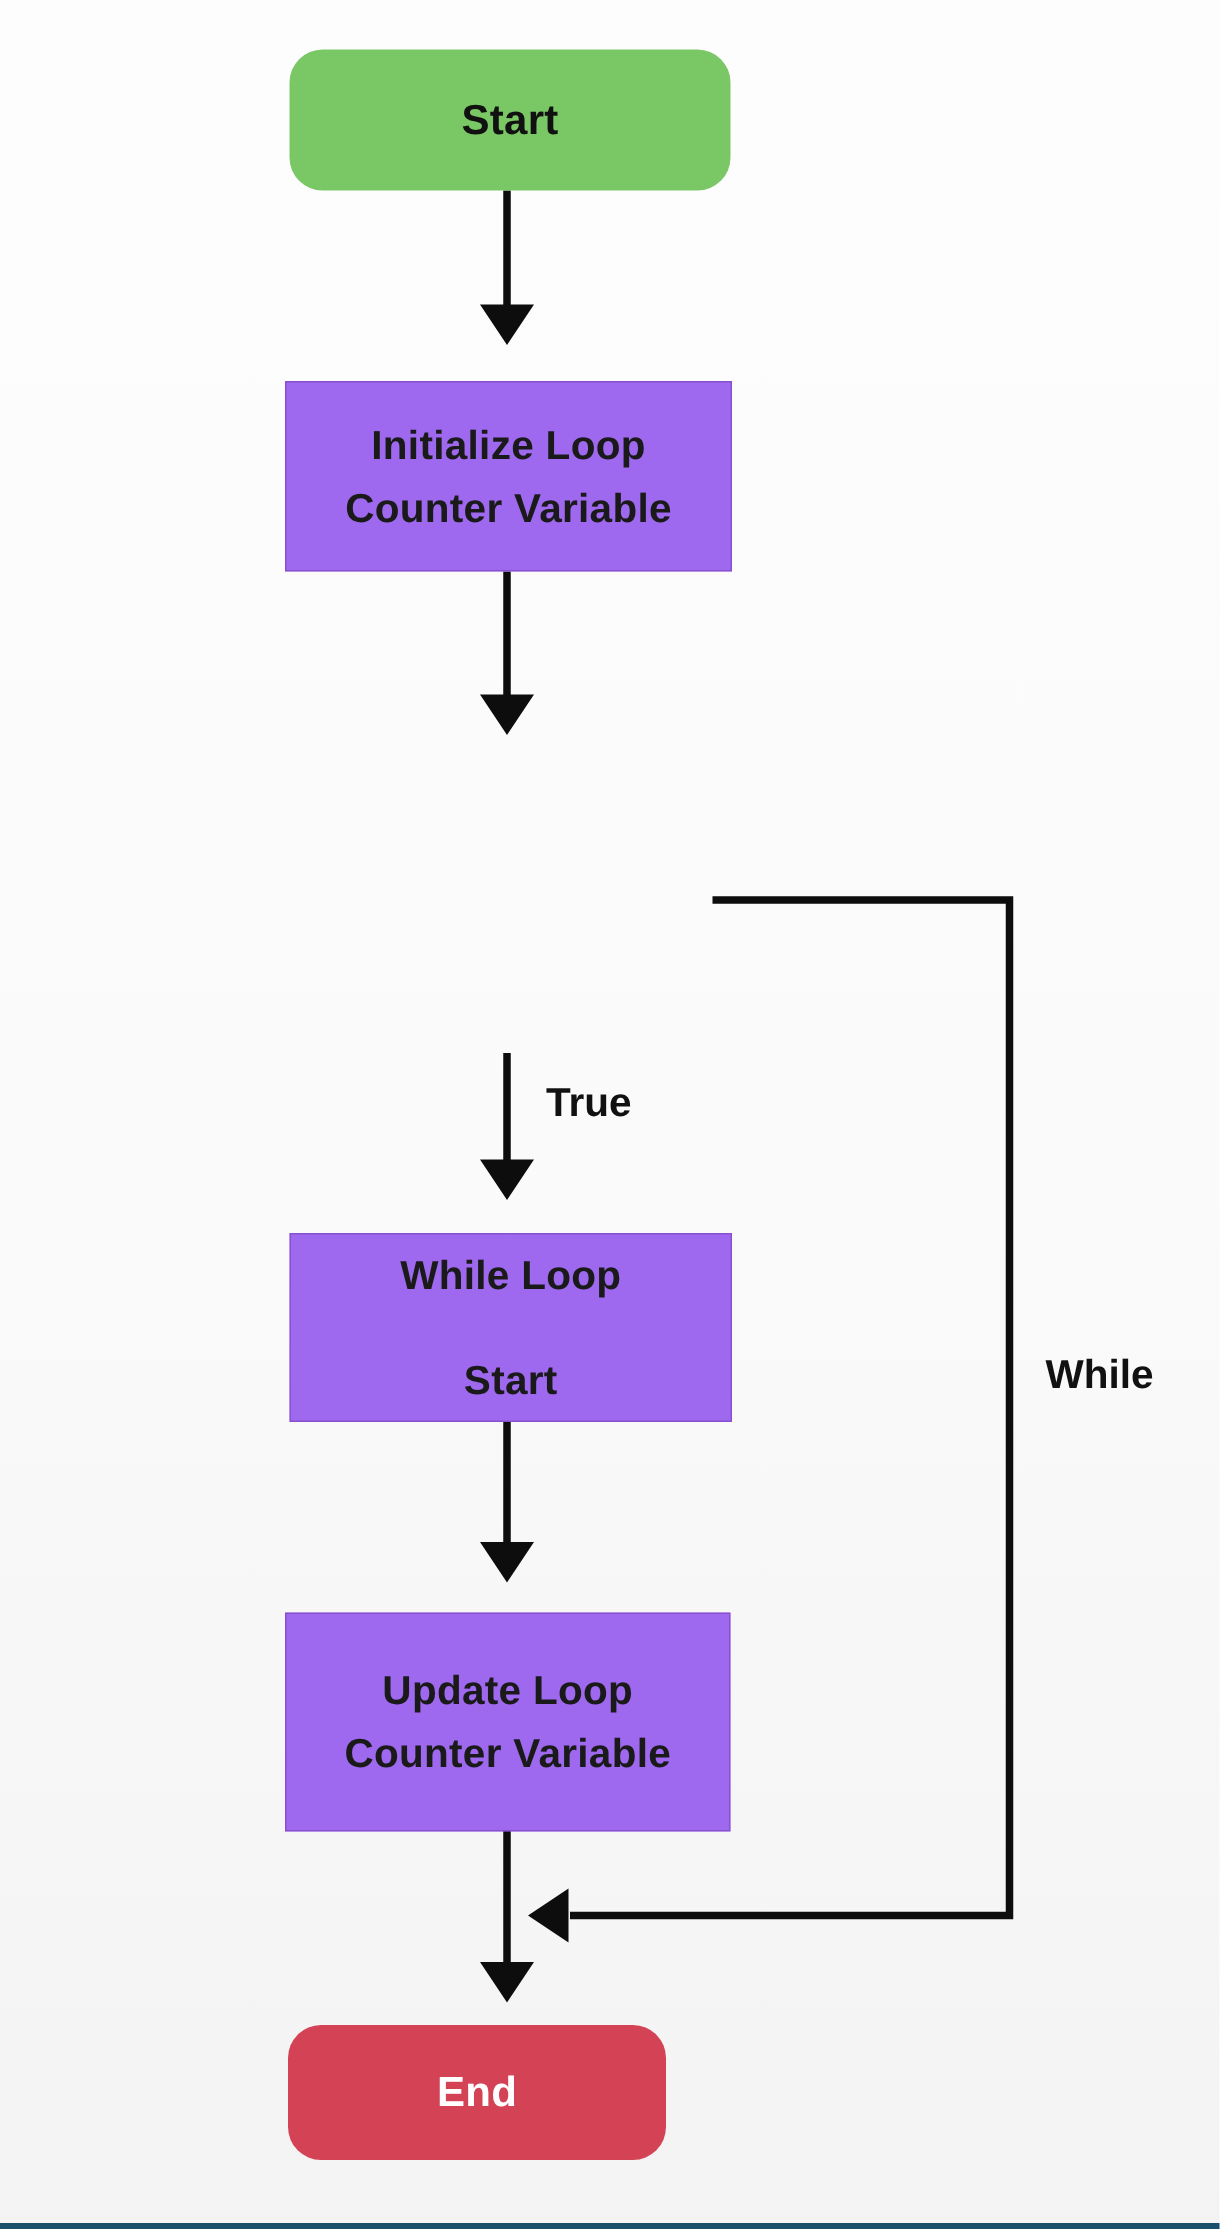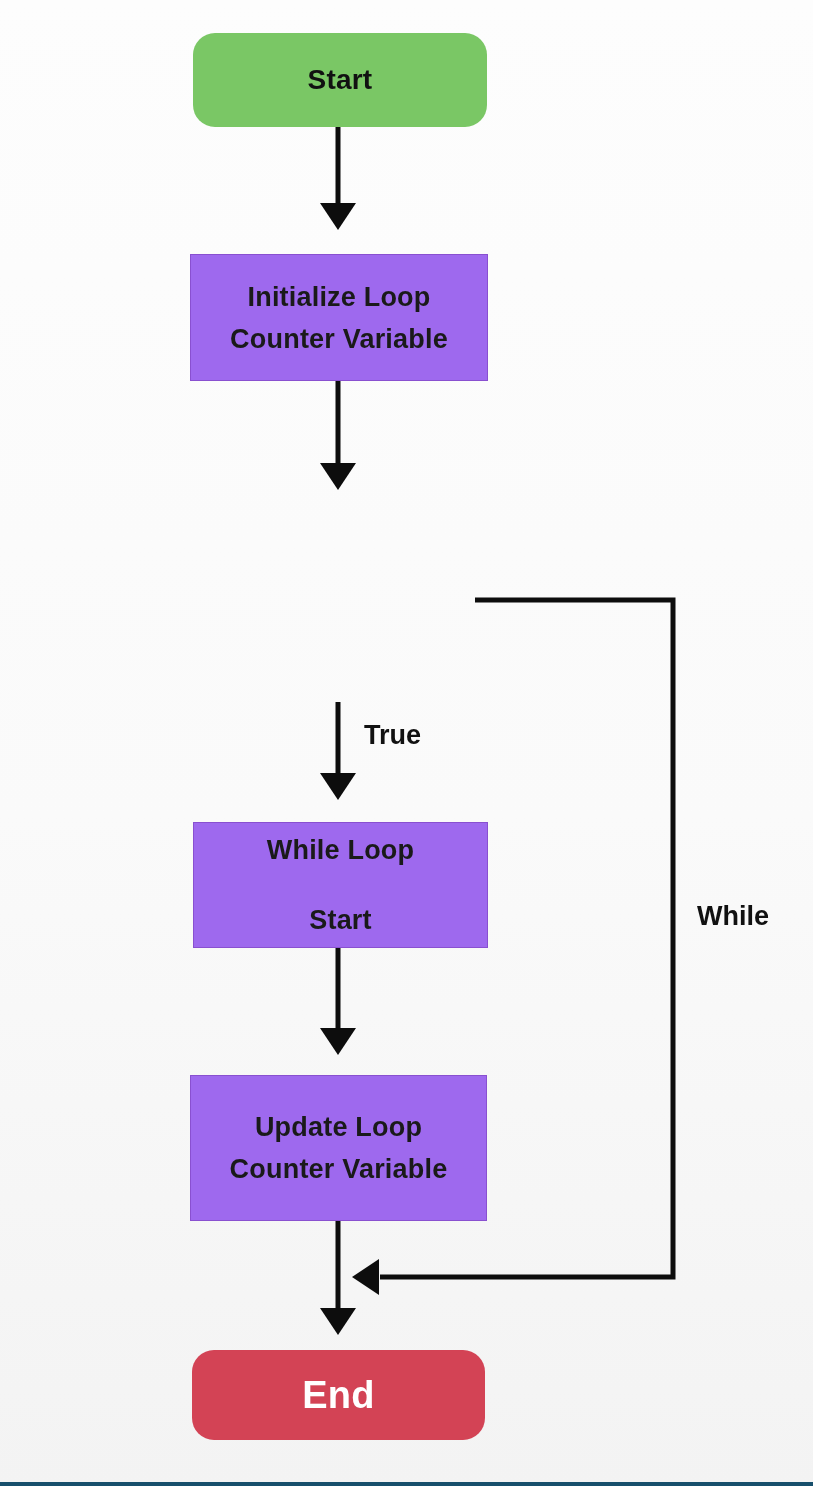--- a/index.html
+++ b/index.html
@@ -41,22 +41,22 @@
   }
   .node-init   { left: 190px; top: 254px;  width: 298px; height: 127px; }
   .node-cond {
     left: 200px; top: 502px; width: 275px; height: 200px;
     clip-path: polygon(50% 0%, 100% 50%, 50% 100%, 0% 50%);
     line-height: 40px;
   }
   .node-body   { left: 193px; top: 822px;  width: 295px; height: 126px; }
   .node-update { left: 190px; top: 1075px; width: 297px; height: 146px; }
   .node-end {
-    left: 192px; top: 1350px; width: 293px; height: 90px;
-    font-size: 38px;
+    left: 192px; top: 1350px; width: 252px; height: 90px;
+    font-size: 28px;
   }
   .edge-label {
     position: absolute;
     font-weight: 700;
     font-size: 27px;
     color: #111111;
   }
   .label-true  { left: 364px; top: 720px; }
   .label-false { left: 697px; top: 901px; }
   .bottom-border {

